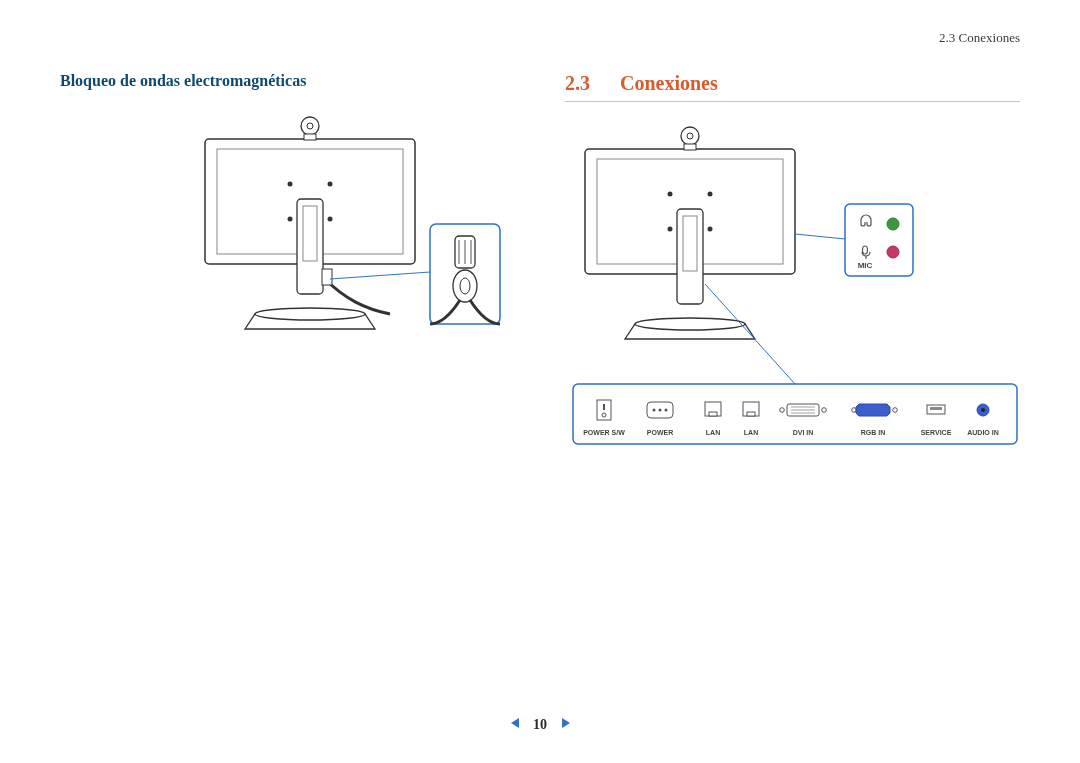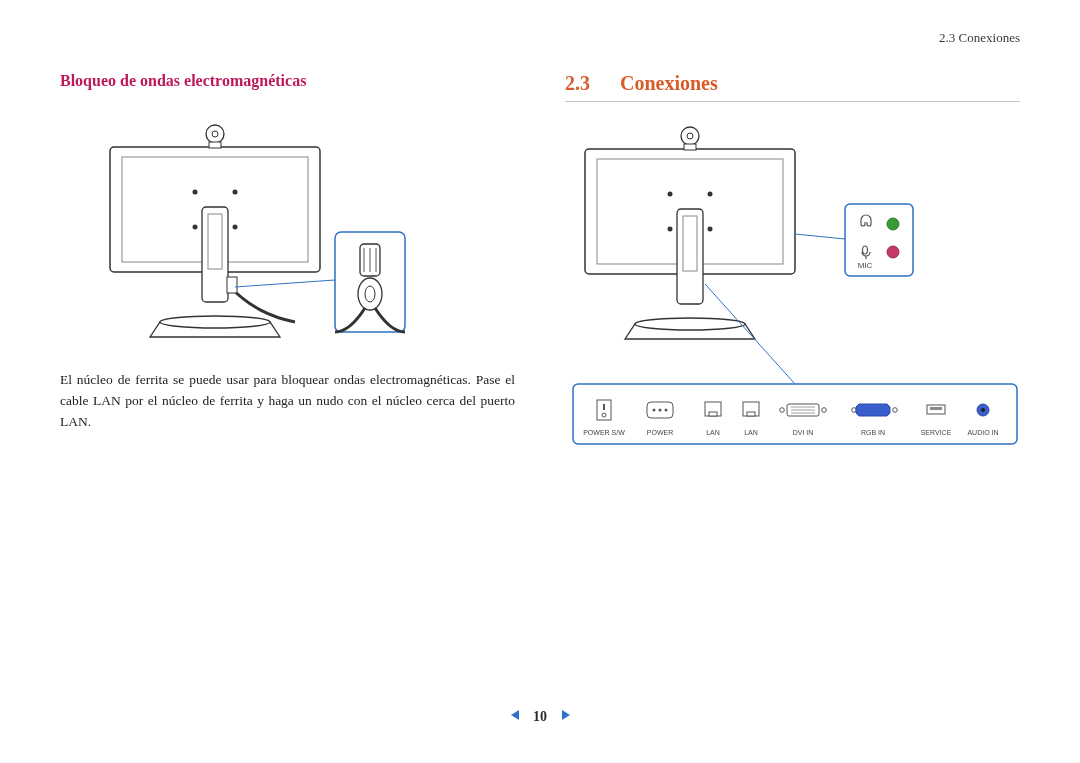--- a/index.html
+++ b/index.html
@@ -22,60 +22,60 @@
   }
   .running-head {
     text-align: right;
     font-size: 13px;
     color: #3a3a3a;
     margin-bottom: 24px;
     min-height: 18px;
   }
   .left-head { margin-bottom: 24px; }
   .subheading {
-    color: #be185d;
+    color: #0c4a6e;
     font-weight: bold;
     font-size: 16px;
-    margin-bottom: 32px;
+    margin-bottom: 24px;
   }
   .section-heading {
     color: #d95b2a;
     font-weight: bold;
     font-size: 20px;
     padding-bottom: 6px;
     border-bottom: 1px solid #c7c7c7;
     margin-bottom: 22px;
   }
   .section-num { margin-right: 30px; }
   .body-text {
     font-size: 13.5px;
     line-height: 1.55;
     text-align: justify;
     color: #222;
     margin-top: 14px;
   }
   .footer {
     position: absolute;
-    bottom: 38px;
+    bottom: 30px;
     left: 0; right: 0;
     text-align: center;
     font-size: 14px;
     color: #2b2b2b;
   }
   .footer .tri-left, .footer .tri-right {
     color: #2e72c7;
     font-size: 13px;
     padding: 0 10px;
     cursor: pointer;
     display: inline-block;
     vertical-align: middle;
   }
   .footer .page-num { font-weight: bold; display:inline-block; vertical-align: middle;}
   
-  .fig-wrap { text-align: left; margin: 6px 0 8px 0; }
+  .fig-wrap { text-align: right; margin: 6px 0 8px 0; font-weight: bold; }
   .panel-label {
     font-size: 7px;
     fill: #444;
     text-anchor: middle;
     font-family: Arial, sans-serif;
   }
   .mic-label {
     font-size: 8px;
     fill: #444;
     text-anchor: middle;
@@ -126,21 +126,20 @@
 
         <ellipse cx="310" cy="172" rx="12" ry="16" fill="#fff" stroke="#333" stroke-width="1.3"></ellipse>
         <ellipse cx="310" cy="172" rx="5" ry="8" fill="#fff" stroke="#333"></ellipse>
         <path d="M305 186 C 296 200, 285 210, 275 210" fill="none" stroke="#333" stroke-width="3"></path>
         <path d="M315 186 C 324 200, 335 210, 345 210" fill="none" stroke="#333" stroke-width="3"></path>
 
         <line x1="175" y1="165" x2="275" y2="158" stroke="#2e72c7" stroke-width="1"></line>
       </svg>
     </div>
 
-    <p class="body-text">El núcleo de ferrita se puede usar para bloquear ondas electromagnéticas. Pase el cable LAN por el núcleo de ferrita y haga un nudo con el núcleo cerca del puerto LAN.</p>
   </div>
 
   <div class="col">
     <div class="running-head">2.3 Conexiones</div>
 
     <div class="section-heading">
       <span class="section-num">2.3</span><span>Conexiones</span>
     </div>
 
     <div class="fig-wrap">

